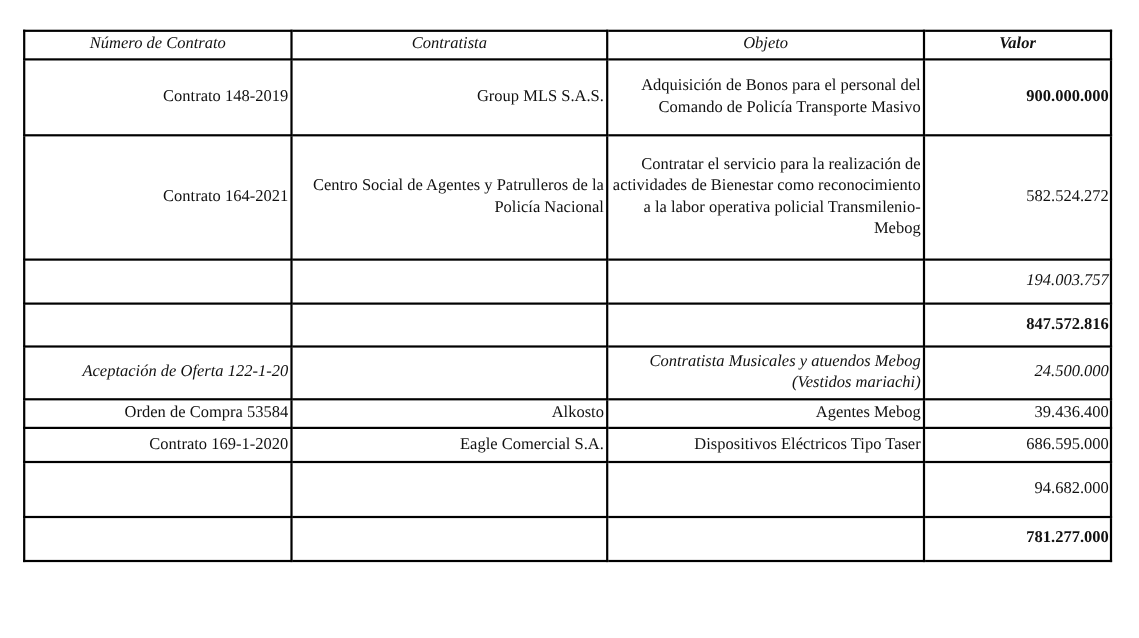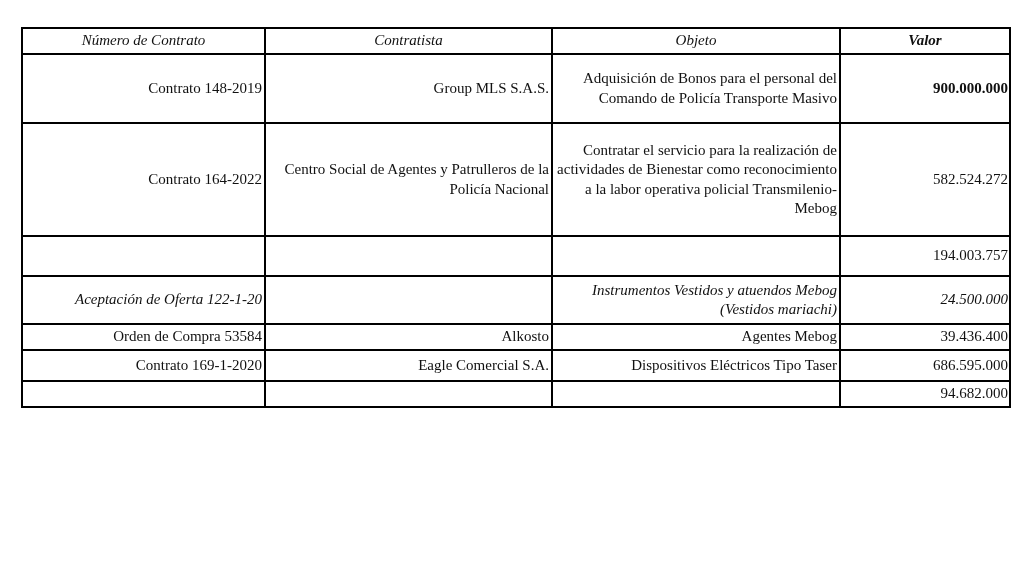--- a/index.html
+++ b/index.html
@@ -35,49 +35,61 @@
     </tr>
   </thead>
   <tbody id="tbody">
       <tr style="height: 69px;">
         <td class="c">Contrato 148-2019</td>
         <td class="c">Group MLS S.A.S.</td>
         <td class="c">Adquisición de Bonos para el personal del Comando de Policía Transporte Masivo</td>
         <td class="r b">900.000.000</td>
       </tr>
       <tr style="height: 113px;">
-        <td class="c">Contrato 164-2022</td>
+        <td class="c">Contrato 164-2021</td>
         <td class="c">Centro Social de Agentes y Patrulleros de la Policía Nacional</td>
         <td class="c">Contratar el servicio para la realización de actividades de Bienestar como reconocimiento a la labor operativa policial Transmilenio- Mebog</td>
         <td class="r">582.524.272</td>
       </tr>
-      <tr style="height: 40px;">
+      <tr style="height: 40px; font-style: italic;">
         <td class="c"></td>
         <td class="c"></td>
         <td class="c"></td>
         <td class="r">194.003.757</td>
       </tr>
+      <tr style="height: 39px;">
+        <td class="c"></td>
+        <td class="c"></td>
+        <td class="c"></td>
+        <td class="r b">847.572.816</td>
+      </tr>
       <tr style="height: 48px; font-style: italic;">
         <td class="c">Aceptación de Oferta 122-1-20</td>
         <td class="c"></td>
-        <td class="c">Instrumentos Vestidos y atuendos Mebog (Vestidos mariachi)</td>
+        <td class="c">Contratista Musicales y atuendos Mebog (Vestidos mariachi)</td>
         <td class="r">24.500.000</td>
       </tr>
       <tr style="height: 26px;">
         <td class="c">Orden de Compra 53584</td>
         <td class="c">Alkosto</td>
         <td class="c">Agentes Mebog</td>
         <td class="r">39.436.400</td>
       </tr>
       <tr style="height: 31px; margin-top: 12px;">
         <td class="c">Contrato 169-1-2020</td>
         <td class="c">Eagle Comercial S.A.</td>
         <td class="c">Dispositivos Eléctricos Tipo Taser</td>
         <td class="r">686.595.000</td>
       </tr>
-      <tr style="height: 26px;">
+      <tr style="height: 50px;">
         <td class="c"></td>
         <td class="c"></td>
         <td class="c"></td>
         <td class="r">94.682.000</td>
       </tr>
+      <tr style="height: 40px;">
+        <td class="c"></td>
+        <td class="c"></td>
+        <td class="c"></td>
+        <td class="r b">781.277.000</td>
+      </tr>
     </tbody>
 </table>
 
 </body></html>

